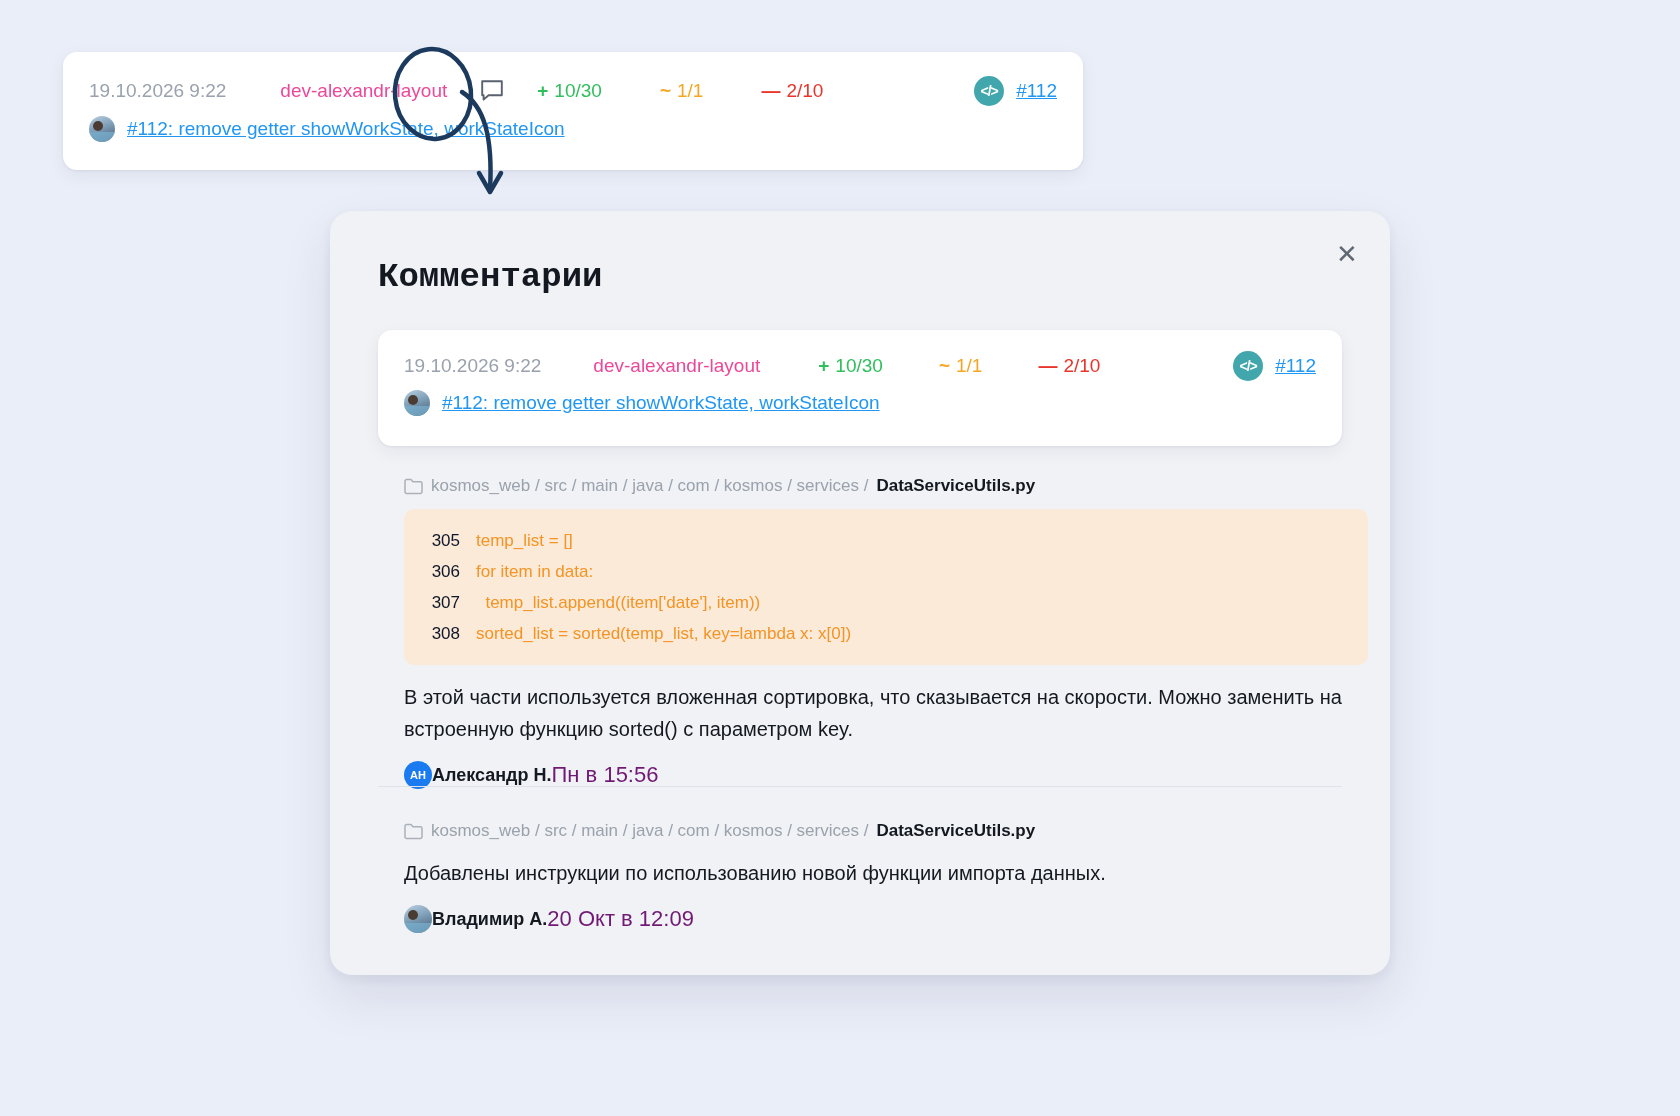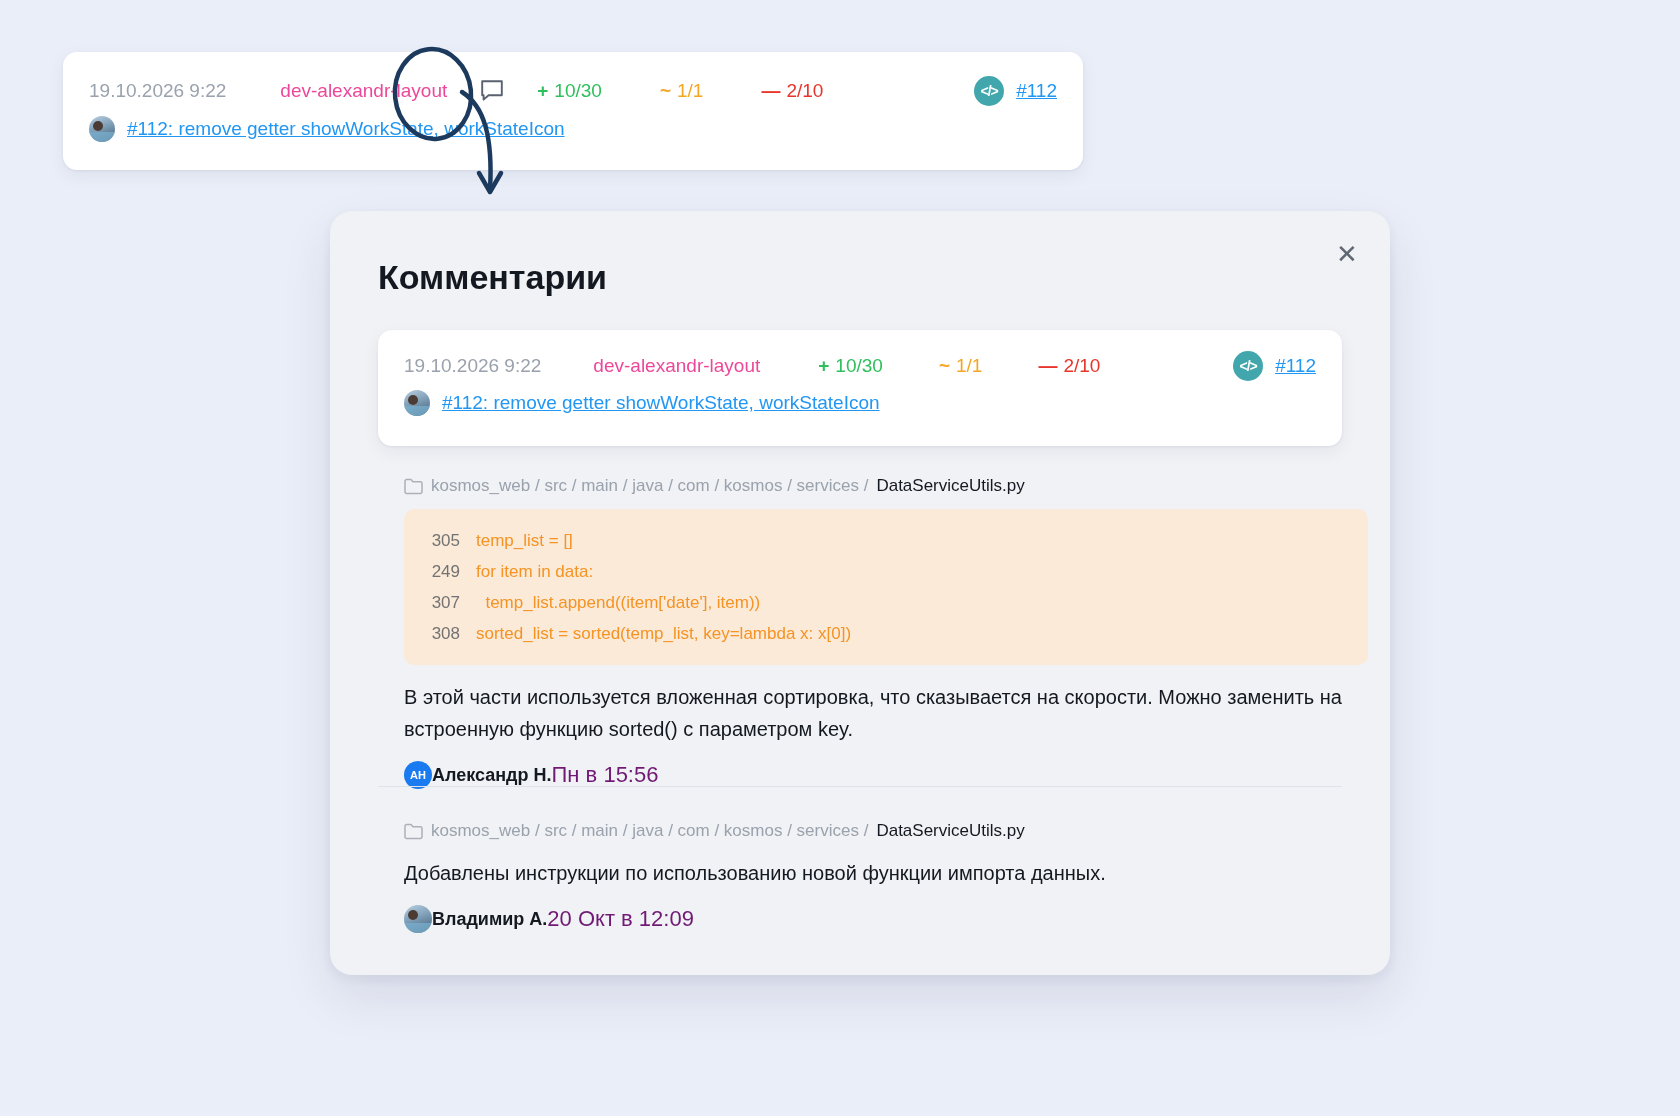--- a/index.html
+++ b/index.html
@@ -94,35 +94,35 @@
   #inner-card .commit-row2 { font-size: 19px; margin-top: 8px; }
 
   
   .comment-block { position: absolute; left: 48px; width: 964px; margin-left: 26px; }
   .breadcrumb {
     display: flex; align-items: center; gap: 8px;
     font-size: 17px; color: #9aa2ad; white-space: nowrap;
   }
   .folder-ic { flex: 0 0 auto; }
   .bc-text { color: #9aa2ad; }
-  .bc-file { color: #141820; font-weight: 400; }
+  .bc-file { color: #141820; font-weight: 700; }
 
   .code-snippet {
     margin-top: 13px;
     background: #fbead7;
     border-radius: 10px;
     padding: 16px 0 16px 0;
     width: 964px;
   }
   .code-line {
     display: flex; align-items: center;
     font-family: "Liberation Sans", "DejaVu Sans", sans-serif;
     font-size: 17px; line-height: 31px; color: #f59324;
   }
-  .ln { width: 72px; text-align: right; padding-right: 16px; color: #737373; flex: 0 0 auto; }
+  .ln { width: 72px; text-align: right; padding-right: 16px; color: #0f172a; flex: 0 0 auto; }
   .lc { white-space: pre; }
 
   .comment-text {
     margin-top: 16px; font-size: 20px; line-height: 32px; color: #141820;
     max-width: 952px;
   }
   .author-row { margin-top: 16px; display: flex; align-items: center; gap: 0; }
   .author-initials {
     width: 28px; height: 28px; border-radius: 50%;
     background: #1a7bf0; color: #fff;
@@ -182,21 +182,21 @@
     <path d="M82 52 C 104 66, 113 96, 110 150" fill="none" stroke="#1c3a5e" stroke-width="4.5" stroke-linecap="round"></path>
     <path d="M99 133 L110 152 L121 133" fill="none" stroke="#1c3a5e" stroke-width="4.5" stroke-linecap="round" stroke-linejoin="round"></path>
   </svg>
 
   <div id="modal">
 
     <button id="close-btn">✕</button>
 
     <div class="modal-body">
 
-      <div style="position:absolute;left:48px;top:47px;font-size:34px;font-weight:700;color:#141820;">Комментарии</div>
+      <div style="position:absolute;left:48px;top:47px;font-size:34px;font-weight:700;color:#141820;font-family:Liberation Mono, monospace;">Комментарии</div>
 
       <div id="inner-card" class="commit-card">
         <div class="commit-row1">
           <span class="c-date">19.10.2026 9:22</span>
           <span style="width:16px"></span>
           <span class="c-branch">dev-alexandr-layout</span>
           <span style="width:22px"></span>
           <span class="stat stat-add">
             <span class="sym">+</span>
             <span>10/30</span>
@@ -231,21 +231,21 @@
           <span class="bc-text">kosmos_web / src / main / java / com / kosmos / services / </span>
           <span class="bc-file">DataServiceUtils.py</span>
         </div>
 
         <div class="code-snippet">
           <div class="code-line">
             <span class="ln">305</span>
             <span class="lc">temp_list = []</span>
           </div>
           <div class="code-line">
-            <span class="ln">249</span>
+            <span class="ln">306</span>
             <span class="lc">for item in data:</span>
           </div>
           <div class="code-line">
             <span class="ln">307</span>
             <span class="lc">  temp_list.append((item['date'], item))</span>
           </div>
           <div class="code-line">
             <span class="ln">308</span>
             <span class="lc">sorted_list = sorted(temp_list, key=lambda x: x[0])</span>
           </div>

